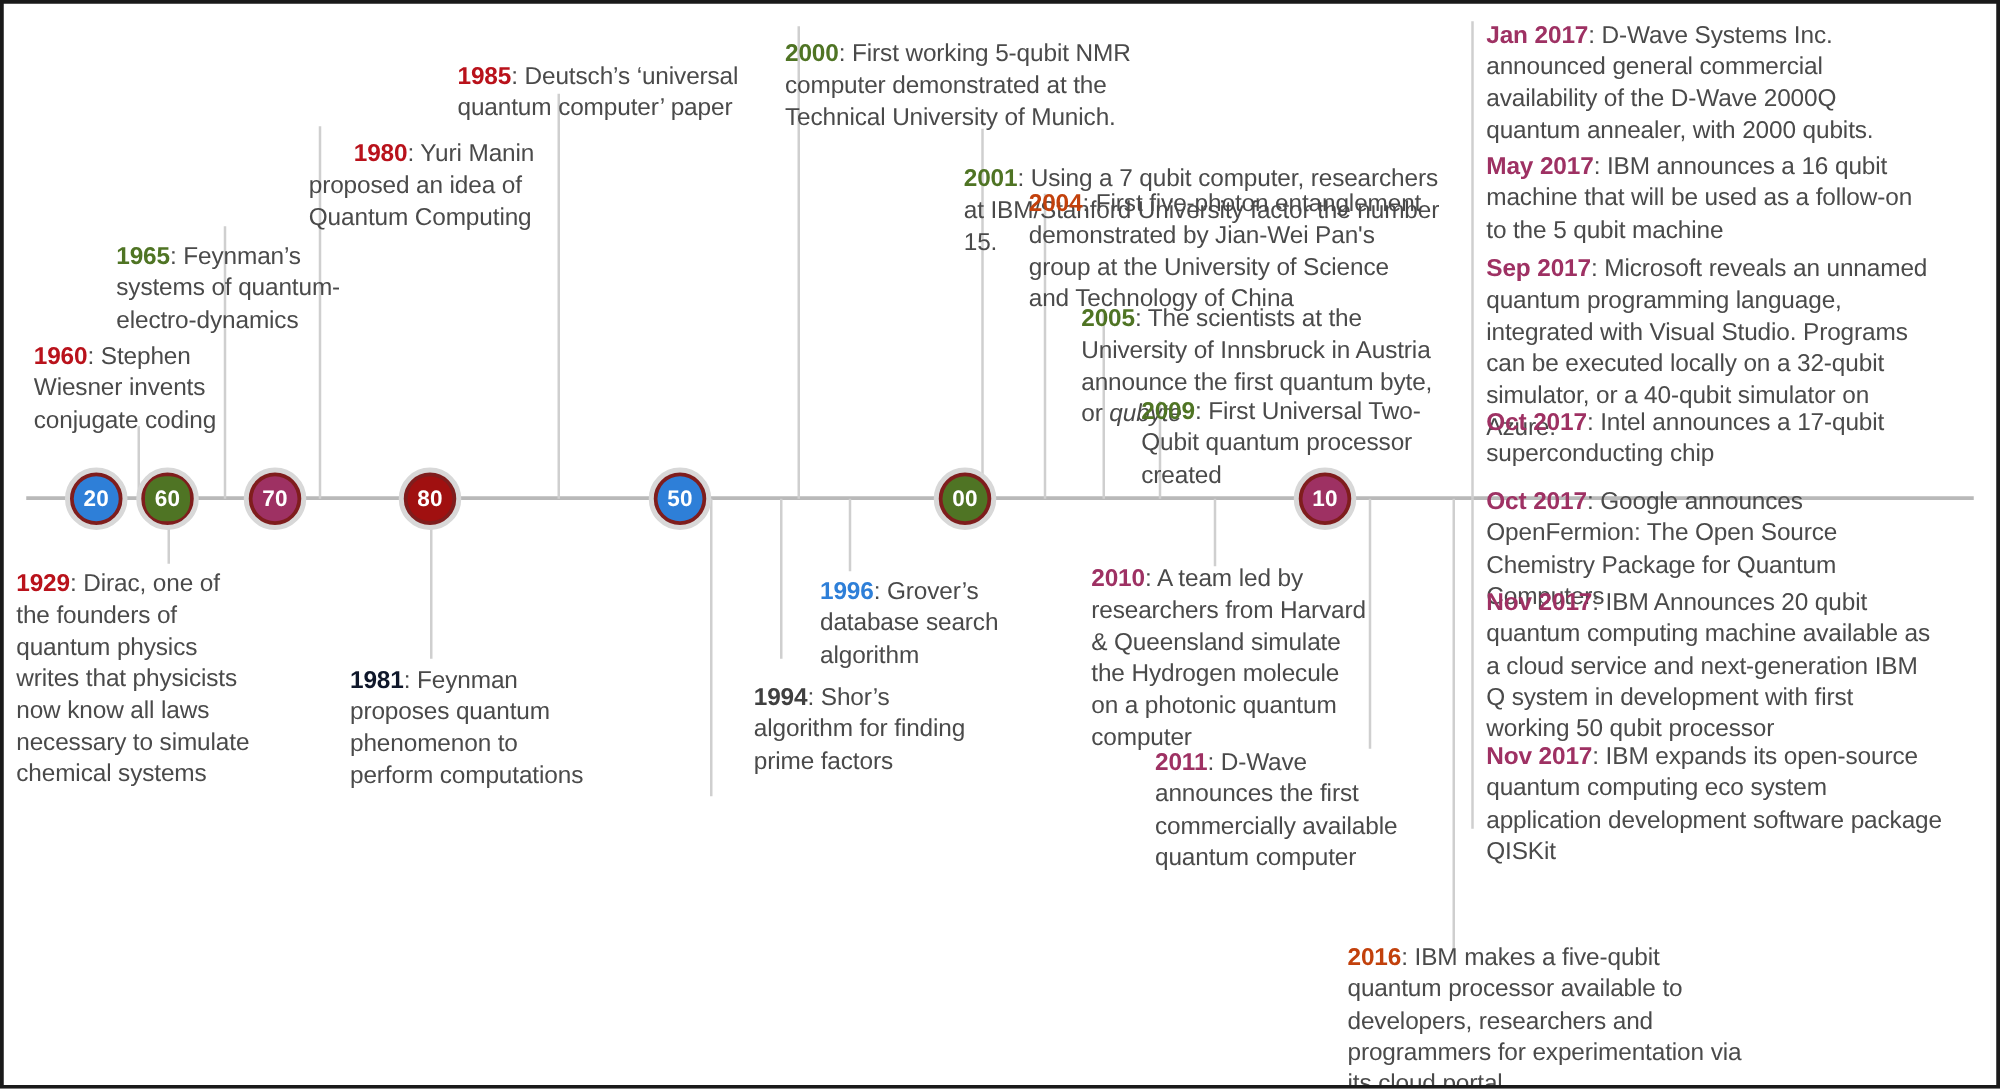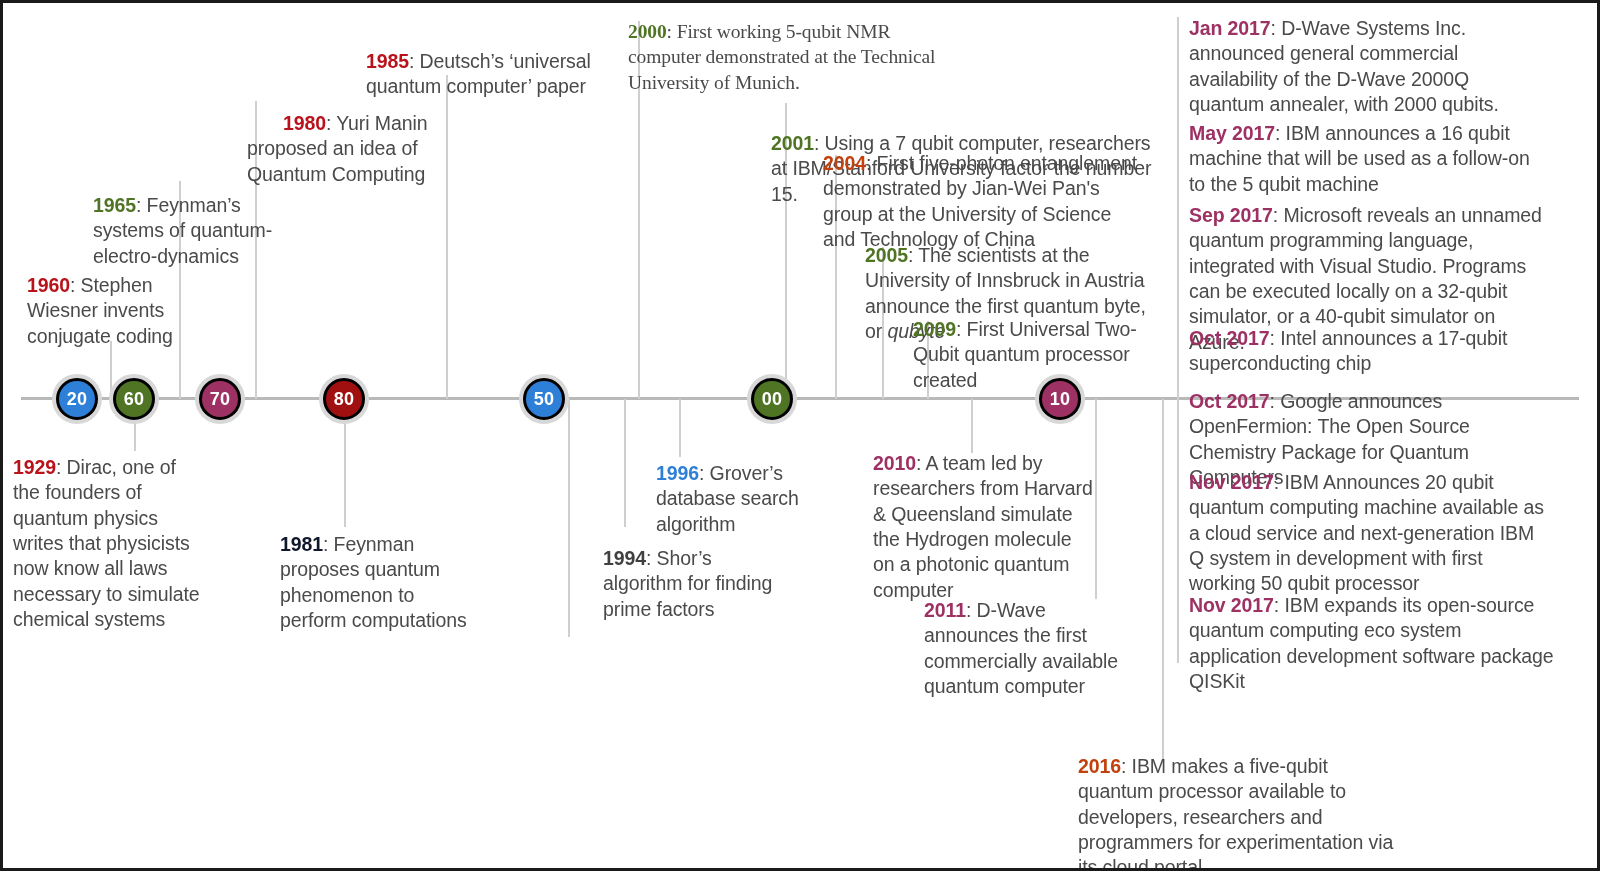--- a/index.html
+++ b/index.html
@@ -34,21 +34,21 @@
     width: 2px;
     background: #cfcfcf;
   }
 
   
   .node {
     position: absolute;
     width: 50px;
     height: 50px;
     border-radius: 50%;
-    background: #000000;
+    background: #7f1d1d;
     border: 4px solid #d8d8d8;
     box-sizing: border-box;
     display: flex;
     align-items: center;
     justify-content: center;
   }
   .node .disc {
     width: 36px;
     height: 36px;
     border-radius: 50%;
@@ -100,21 +100,21 @@
   <div class="conn" style="left:1159px; top:396px; height:360px;"></div>
   <div class="conn" style="left:1174px; top:14px; height:382px;"></div>
   <div class="conn" style="left:1174px; top:396px; height:264px;"></div>
 
   <div class="node" style="left:49px; top:371px;">
     <div class="disc" style="background:#2e7fd8;">
       <span>20</span>
     </div>
   </div>
   <div class="node" style="left:106px; top:371px;">
-    <div class="disc" style="background:#4f7424;">
+    <div class="disc" style="background:#4f7424;border-radius:16px;">
       <span>60</span>
     </div>
   </div>
   <div class="node" style="left:192px; top:371px;">
     <div class="disc" style="background:#9e3163;">
       <span>70</span>
     </div>
   </div>
   <div class="node" style="left:316px; top:371px;">
     <div class="disc" style="background:#a01010;">
@@ -163,21 +163,21 @@
 
   <div class="event" style="left:653px; top:458px; width:165px;">
     <span class="yr" style="color:#2e7fd8;">1996</span><span>: Grover’s database search algorithm</span>
   </div>
 
   <div class="event" style="left:600px; top:543px; width:192px;">
     <span class="yr" style="color:#404040;">1994</span><span>: Shor’s algorithm for finding prime factors</span>
   </div>
 
 
-  <div class="event" style="left:625px; top:16px; width:310px;font-family:Liberation Serif, serif;">
+  <div class="event" style="left:625px; top:28px; width:310px;">
     <span class="yr" style="color:#4f7424;">2000</span><span>: First working 5-qubit NMR computer demonstrated at the Technical University of Munich.</span>
   </div>
 
   <div class="event" style="left:768px; top:92px; width:400px;margin-top:36px;">
     <span class="yr" style="color:#4f7424;">2001</span><span>: Using a 7 qubit computer, researchers at IBM/Stanford University factor the number 15.</span>
   </div>
 
   <div class="event" style="left:820px; top:148px; width:320px;">
     <span class="yr" style="color:#c2410c;">2004</span><span>: First five-photon entanglement demonstrated by Jian-Wei Pan's group at the University of Science and Technology of China</span>
   </div>

